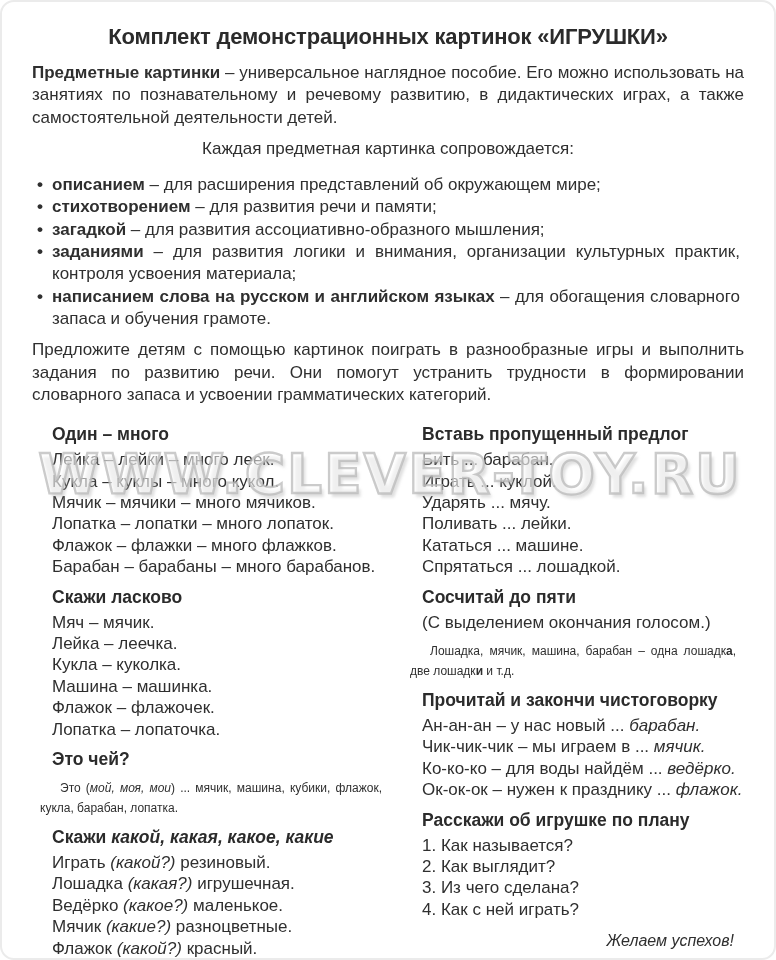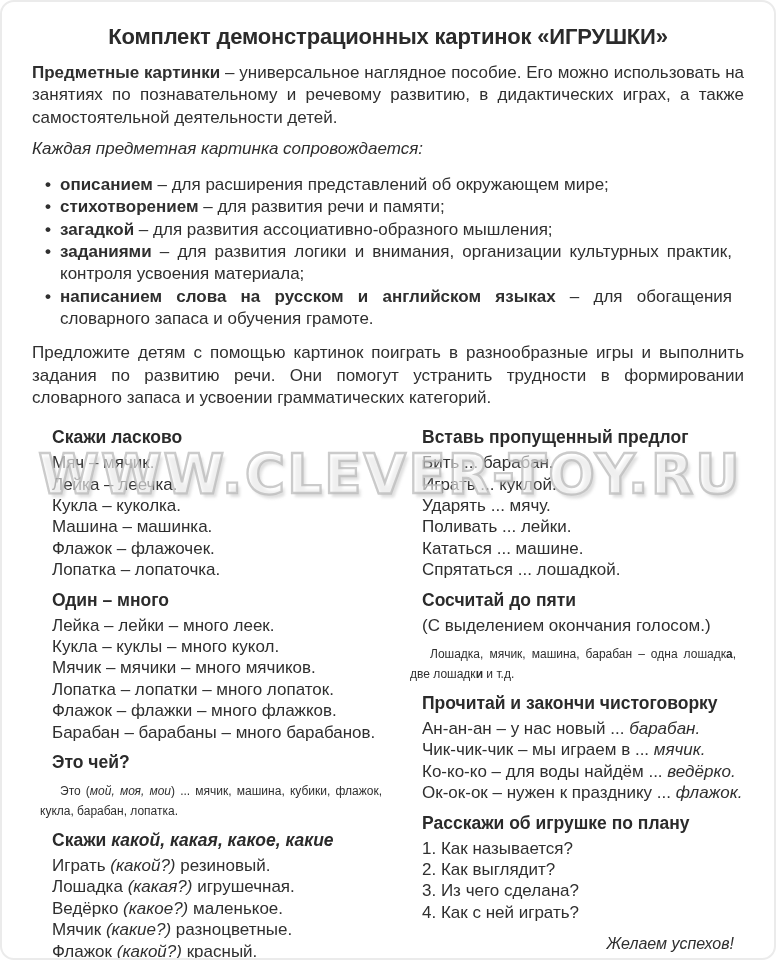--- a/index.html
+++ b/index.html
@@ -15,22 +15,22 @@
     font-family: "Liberation Sans", "DejaVu Sans", sans-serif;
     color: #2f2f2f;
   }
   .inner { padding: 22px 30px 0 30px; }
   .doc-title {
     text-align: center; font-weight: 700; font-size: 22px;
     line-height: 26px; margin: 0 0 12px 0; color: #2b2b2b;
     letter-spacing: -0.2px;
   }
   .p { font-size: 17px; line-height: 22.3px; text-align: justify; margin: 9px 0; }
-  .lead { text-align: left; margin: 9px 0 14px 0; font-style: italic; }
-  .bullets { margin: 12px; padding: 0; list-style: none; }
+  .lead { text-align: center; margin: 9px 0 14px 0; }
+  .bullets { margin: 4px; padding: 0; list-style: none; }
   .bullets li {
     font-size: 17px; line-height: 22.3px; position: relative;
     padding-left: 16px; text-align: justify;
   }
   .bullets li::before { content: "•"; position: absolute; left: 1px; font-weight: 700; }
   .b  { font-weight: 700; }
   .i  { font-style: italic; }
   .bi { font-weight: 700; font-style: italic; }
   .cols { display: flex; margin-top: 2px; }
   .col-l { width: 358px; flex: none; }
@@ -76,37 +76,37 @@
       <li><span class="b">написанием слова на русском и английском языках</span><span> – для обогащения словарного запаса и обучения грамоте.</span></li>
     </ul>
 
     <p class="p">Предложите детям с помощью картинок поиграть в разнообразные игры и выполнить задания по развитию речи. Они помогут устранить трудности в формировании словарного запаса и усвоении грамматических категорий.</p>
 
     <div class="cols">
 
       <div class="col-l">
 
         <section>
+          <h3 class="ex-h">Один – много</h3>
+          <div class="ex-item">Лейка – лейки – много леек.</div>
+          <div class="ex-item">Кукла – куклы – много кукол.</div>
+          <div class="ex-item">Мячик – мячики – много мячиков.</div>
+          <div class="ex-item">Лопатка – лопатки – много лопаток.</div>
+          <div class="ex-item">Флажок – флажки – много флажков.</div>
+          <div class="ex-item">Барабан – барабаны – много барабанов.</div>
+        </section>
+
+        <section>
           <h3 class="ex-h">Скажи ласково</h3>
           <div class="ex-item">Мяч – мячик.</div>
           <div class="ex-item">Лейка – леечка.</div>
           <div class="ex-item">Кукла – куколка.</div>
           <div class="ex-item">Машина – машинка.</div>
           <div class="ex-item">Флажок – флажочек.</div>
           <div class="ex-item">Лопатка – лопаточка.</div>
-        </section>
-
-        <section>
-          <h3 class="ex-h">Один – много</h3>
-          <div class="ex-item">Лейка – лейки – много леек.</div>
-          <div class="ex-item">Кукла – куклы – много кукол.</div>
-          <div class="ex-item">Мячик – мячики – много мячиков.</div>
-          <div class="ex-item">Лопатка – лопатки – много лопаток.</div>
-          <div class="ex-item">Флажок – флажки – много флажков.</div>
-          <div class="ex-item">Барабан – барабаны – много барабанов.</div>
         </section>
 
         <section>
           <h3 class="ex-h">Это чей?</h3>
           <p class="ex-para"><span>Это (</span><span class="i">мой, моя, мои</span><span>) ... мячик, машина, кубики, флажок, кукла, барабан, лопатка.</span></p>
         </section>
 
         <section>
           <h3 class="ex-h"><span>Скажи </span><span class="bi">какой, какая, какое, какие</span></h3>
           <div class="ex-item"><span>Играть </span><span class="i">(какой?)</span><span> резиновый.</span></div>

